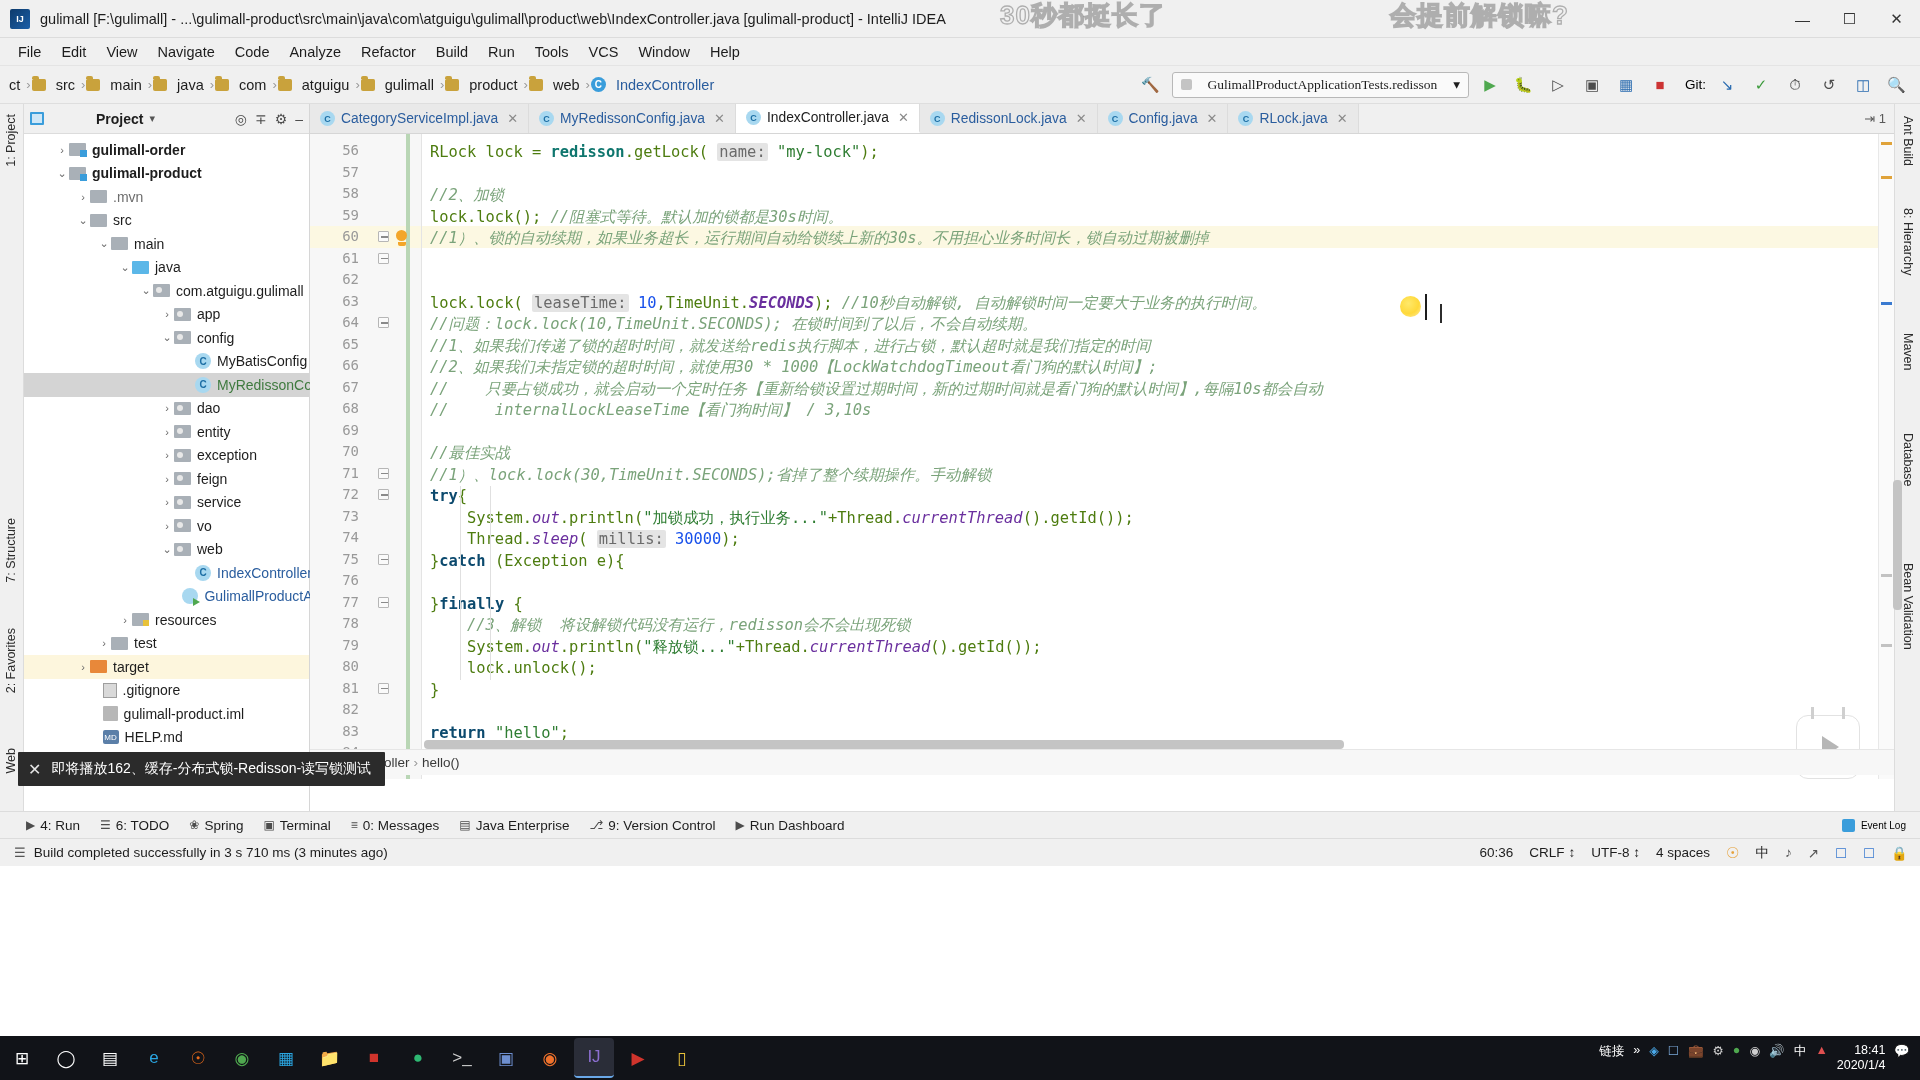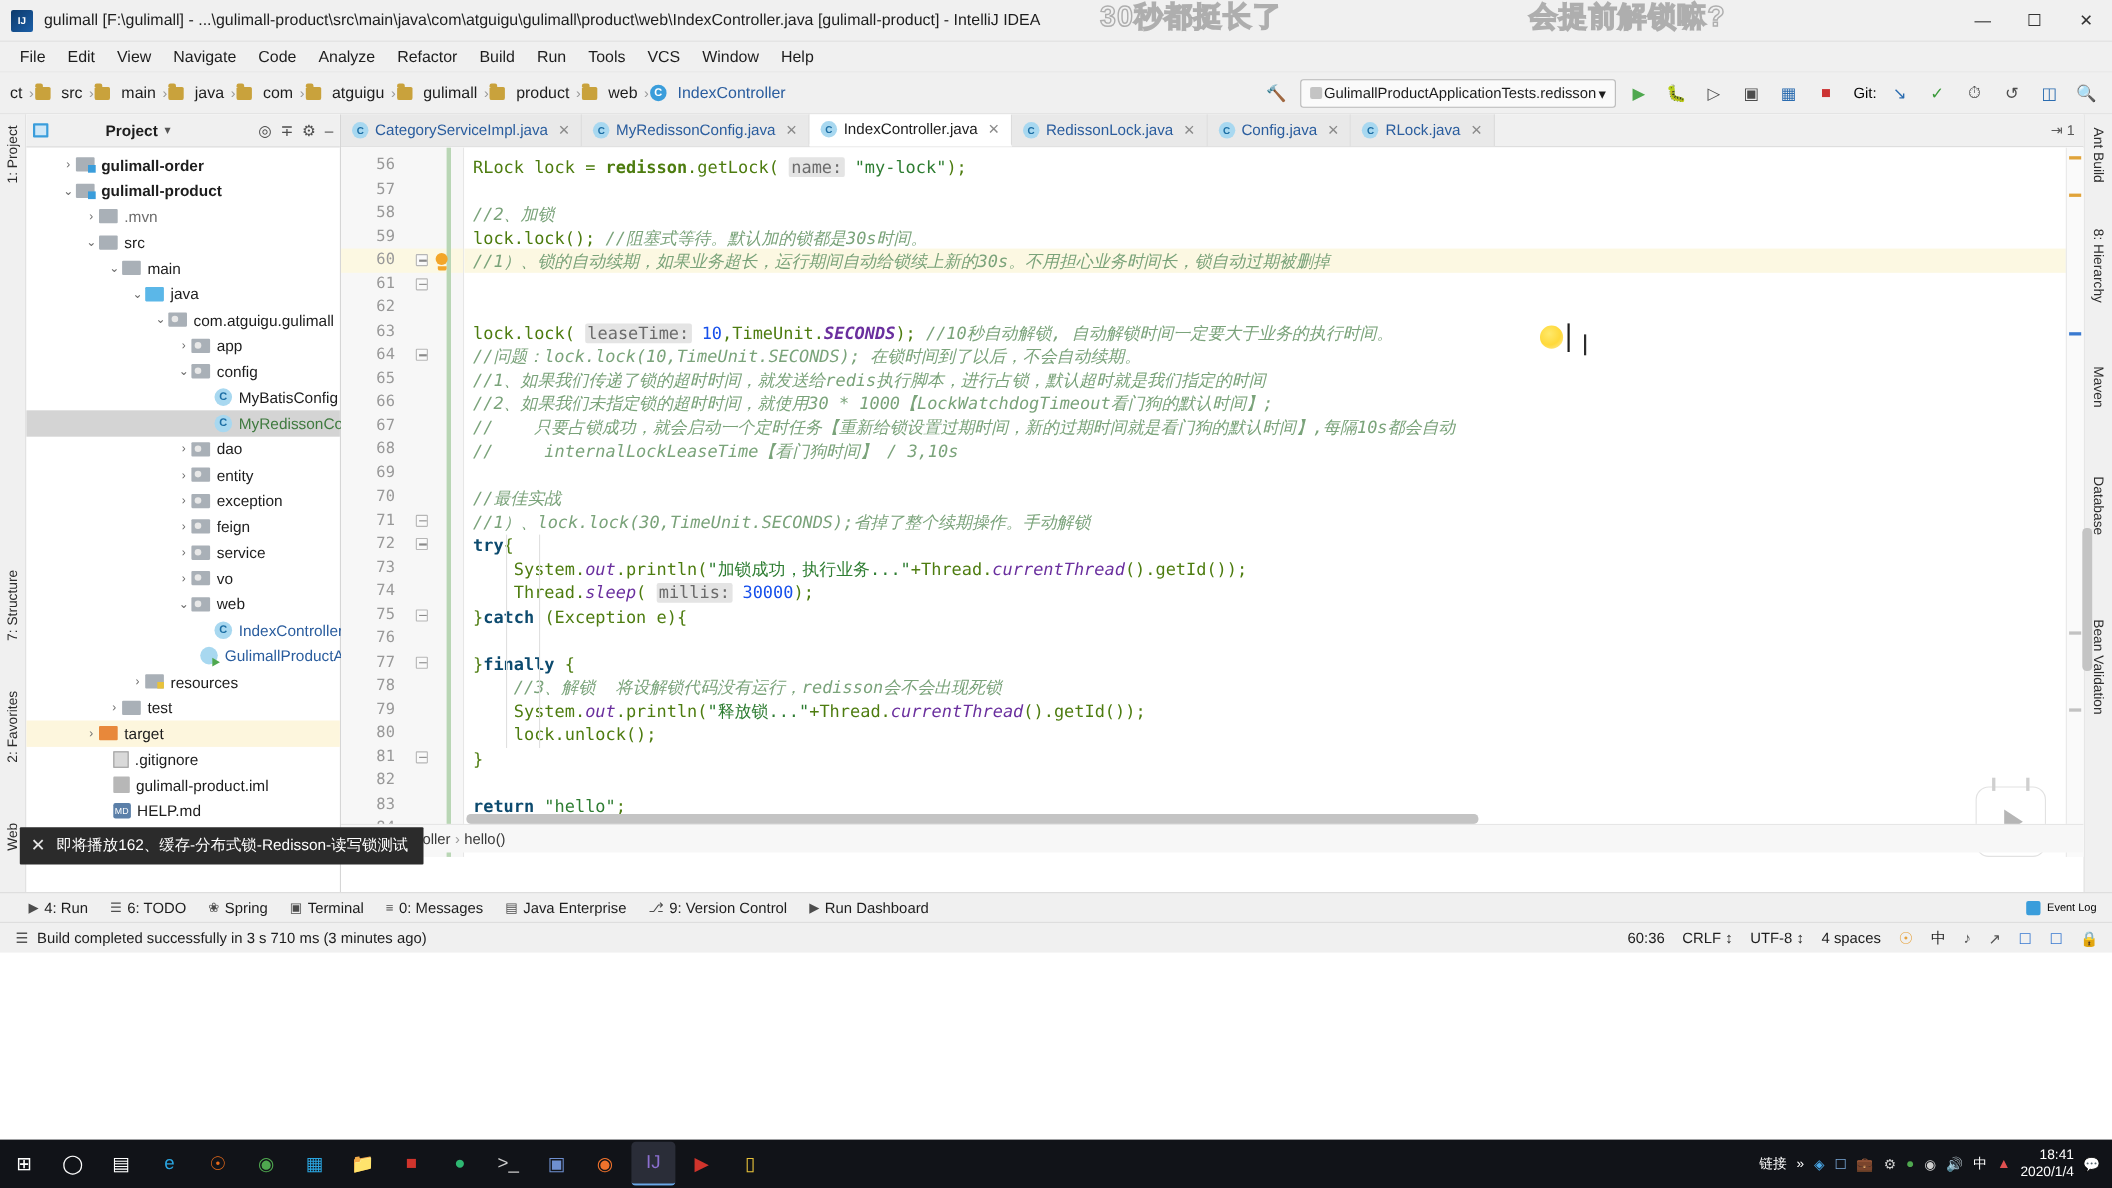--- a/index.html
+++ b/index.html
@@ -63,21 +63,21 @@
     margin-right:5px; position:relative; flex:none;
   }
   .fold-ico::before{content:"";position:absolute;left:0;top:-3px;width:7px;height:3px;background:#c9a23c;border-radius:2px 2px 0 0;}
   .cls-ico {
     width:15px;height:15px;border-radius:50%;background:#3a9ddb;color:#fff;font-size:10px;
     display:flex;align-items:center;justify-content:center;margin-right:5px;flex:none;font-weight:bold;
   }
   .navright { margin-left:auto; display:flex; align-items:center; gap:8px; padding-right:10px; }
   .runcfg {
     display:flex; align-items:center; height:26px; border:1px solid #b8b8b8; border-radius:3px;
-    background:#fafafa; padding:0 8px; font-size:13.5px; color:#1d1d1d; gap:2px;
+    background:#fafafa; padding:0 8px; font-size:13.5px; color:#1d1d1d; gap:16px;font-family:Liberation Serif, serif;
   }
   .tbtn { width:26px;height:26px;display:flex;align-items:center;justify-content:center;border-radius:3px;color:#4d4d4d;font-size:15px;}
   .play { color:#4fa84f; font-size:15px; }
 
   
   .leftstrip {
     position:absolute; top:104px; left:0; width:24px; height:707px;
     background:#f0f0f0; border-right:1px solid #dcdcdc;
   }
   .vtab {
@@ -173,21 +173,21 @@
   .cl { position:absolute; left:8px; white-space:pre; height:21.5px; line-height:21.5px;}
   .hl-line { position:absolute; left:0; right:0; height:21.5px; background:#fcf8e2; }
   .kw   { color:#0c4a6e; font-weight:bold; }
   .str  { color:#2e7d32; }
   .num  { color:#1750eb; }
   .cmt  { color:#7aa37a; font-style:italic; }
   .fld  { color:#6a2f9e; font-style:italic; }
   .sta  { color:#6a2f9e; font-style:italic; font-weight:bold;}
   .ident{ color:#4d7c0f; }
   .hint { background:#e4e4e4; color:#6b6b6b; font-style:normal; border-radius:2px; padding:0 2px;}
-  .varname{ color:#4d7c0f; font-weight:bold;}
+  .varname{ color:#0f766e; font-weight:bold;}
   .indent-guide{ position:absolute; width:1px; background:#e0e0e0; }
 
   
   .markerbar {
     position:absolute; right:0; top:0; width:16px; height:645px; background:#fafafa;
     border-left:1px solid #e8e8e8;
   }
   .mk { position:absolute; right:2px; width:11px; height:3px; }
 
   .caret { position:absolute; width:1.6px; background:#2c2c2c; height:19px; }
@@ -231,21 +231,21 @@
 
   
   .taskbar {
     position:absolute; top:1036px; left:0; width:1920px; height:44px;
     background:#111318; display:flex; align-items:center; gap:4px; padding-left:2px;
   }
   .tb-ico {
     width:40px;height:40px;border-radius:4px;display:flex;align-items:center;justify-content:center;
     font-size:17px; color:#fff; flex:none; position:relative;
   }
-  .tb-right{ margin-left:auto; display:flex; align-items:center; gap:9px; padding-right:10px; color:#fff; font-size:12.5px;}
+  .tb-right{ margin-left:auto; display:flex; align-items:flex-start; gap:9px; padding-right:10px; color:#fff; font-size:12.5px;}
   .clock{ display:flex; flex-direction:column; align-items:flex-end; line-height:15px; font-size:12.5px; color:#fff;}
 
   
   .vplayer{
     position:absolute; right:60px; top:715px; width:64px; height:64px; border-radius:12px;
     background:rgba(255,255,255,0.75); display:flex; align-items:center; justify-content:center;
     border:1px solid #e2e2e2;
   }
   .vplayer .tri{ width:0;height:0;border-left:17px solid #b6b6b6;border-top:11px solid transparent;border-bottom:11px solid transparent;margin-left:4px;}
   .vp-ear{ position:absolute; width:3px; height:12px; background:#cfcfcf; top:-9px;}

